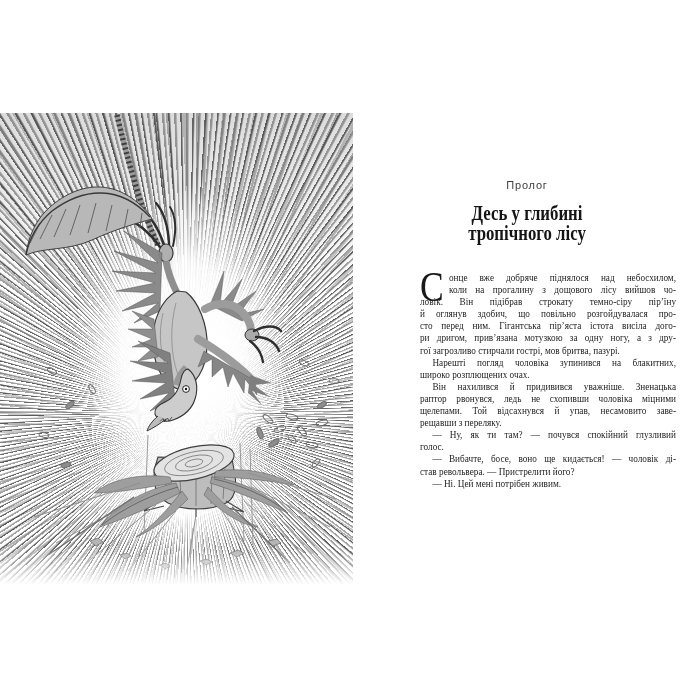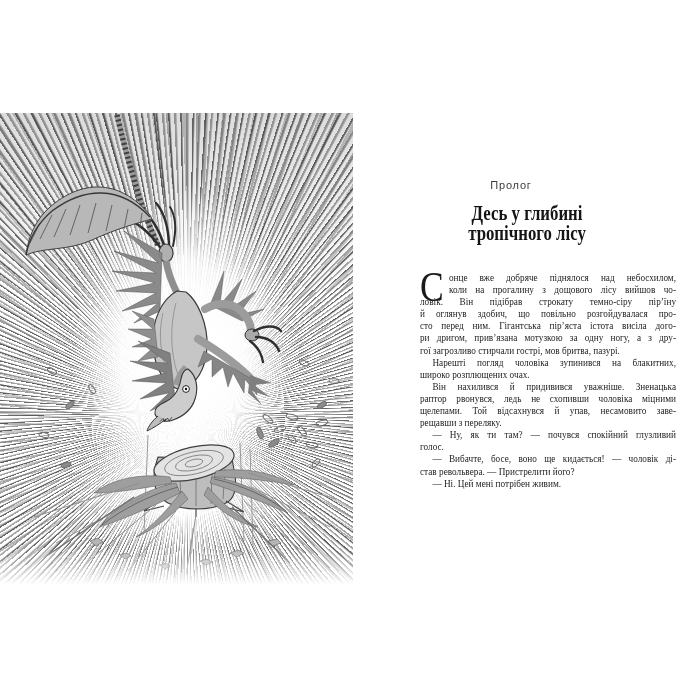--- a/index.html
+++ b/index.html
@@ -22,21 +22,21 @@
       #fff;
   }
   .drawing { position: absolute; inset: 0; }
   .fade-bottom {
     position: absolute; left: 0; right: 0; bottom: -1px; height: 42px;
     background: linear-gradient(to bottom, rgba(255,255,255,0) 0%, #fff 88%);
   }
 
   
   .kicker {
-    position: absolute; left: 404px; top: 179px; width: 256px;
+    position: absolute; left: 420px; top: 179px; width: 256px;
     text-align: center; transform: translateX(-21px);
     font-family: "Liberation Sans", sans-serif;
     font-size: 11px; letter-spacing: 0.8px; color: #3d3d3d;
   }
   .title {
     position: absolute; left: 420px; top: 203px; width: 256px; margin: 0;
     text-align: center; font-weight: bold; font-size: 20px; line-height: 20.4px;
     color: #151515; transform: translateX(-21px) scaleX(0.84); transform-origin: 50% 0;
     font-family: "Liberation Serif", serif;
   }

